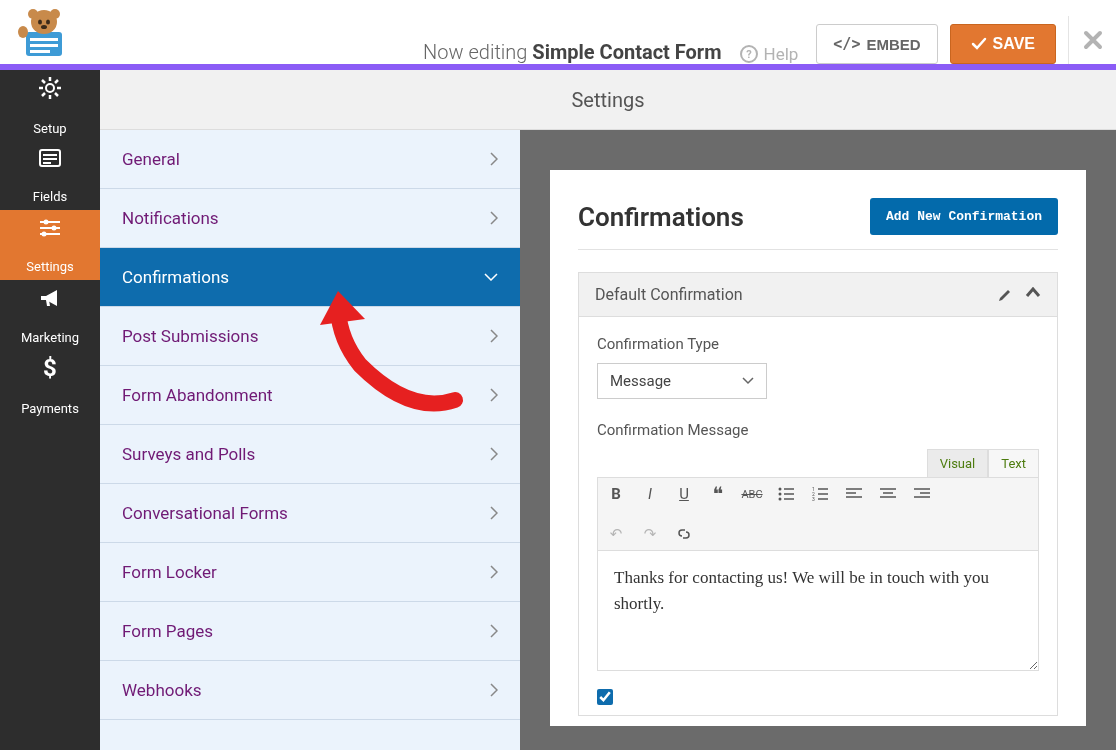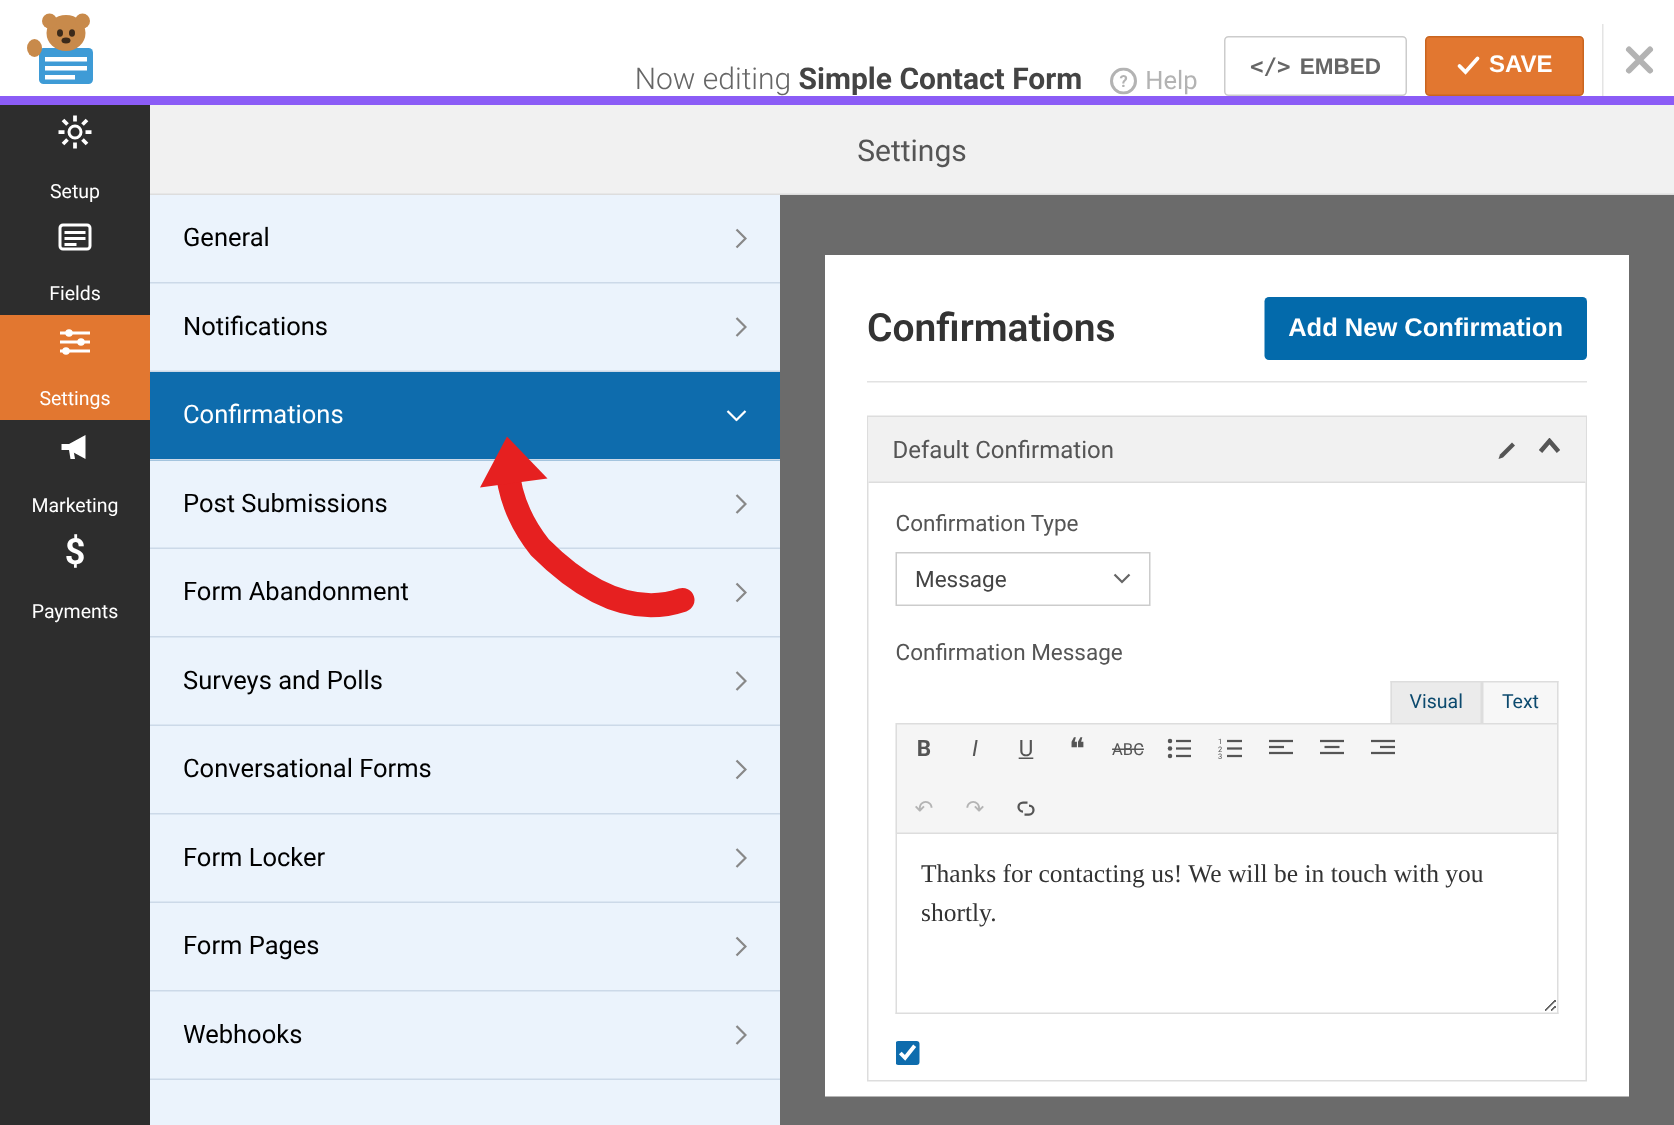--- a/index.html
+++ b/index.html
@@ -138,21 +138,21 @@
       width: 420px;
       background: #ebf3fc;
     }
     .settings-item {
       height: 59px;
       border-bottom: 1px solid #ccd9e8;
       display: flex;
       align-items: center;
       padding: 0 22px;
       font-size: 17px;
-      color: #000000;
+      color: #701a75;
       justify-content: space-between;
       cursor: pointer;
     }
     .settings-item.active {
       background: #0e6cad;
       color: #fff;
     }
 
     
     .preview {
@@ -172,24 +172,25 @@
       border-bottom: 1px solid #e2e2e2;
       padding-bottom: 14px;
       margin-bottom: 22px;
     }
     .panel-title { font-size: 26px; color: #333; font-weight: 600; }
     .btn-add {
       background: #036aab;
       color: #fff;
       border: none;
       padding: 11px 16px;
-      font-size: 17px;
+      font-size: 13px;
       font-weight: 600;
       border-radius: 3px;
       cursor: pointer;
+      font-family: Liberation Mono, monospace;
     }
 
     .confirm-block {
       border: 1px solid #ddd;
     }
     .confirm-head {
       background: #f1f1f1;
       border-bottom: 1px solid #ddd;
       padding: 12px 16px;
       display: flex;
@@ -218,21 +219,21 @@
     .editor-tabs {
       display: flex;
       justify-content: flex-end;
       gap: 0;
     }
     .editor-tab {
       border: 1px solid #ddd;
       border-bottom: none;
       padding: 6px 12px;
       font-size: 13px;
-      color: #0c4a6e;
+      color: #4d7c0f;
       background: #f7f7f7;
       cursor: pointer;
     }
     .editor-tab.active { background: #ebebeb; }
     .editor-toolbar {
       border: 1px solid #ddd;
       background: #f5f5f5;
       padding: 6px 8px;
       display: flex;
       flex-wrap: wrap;

